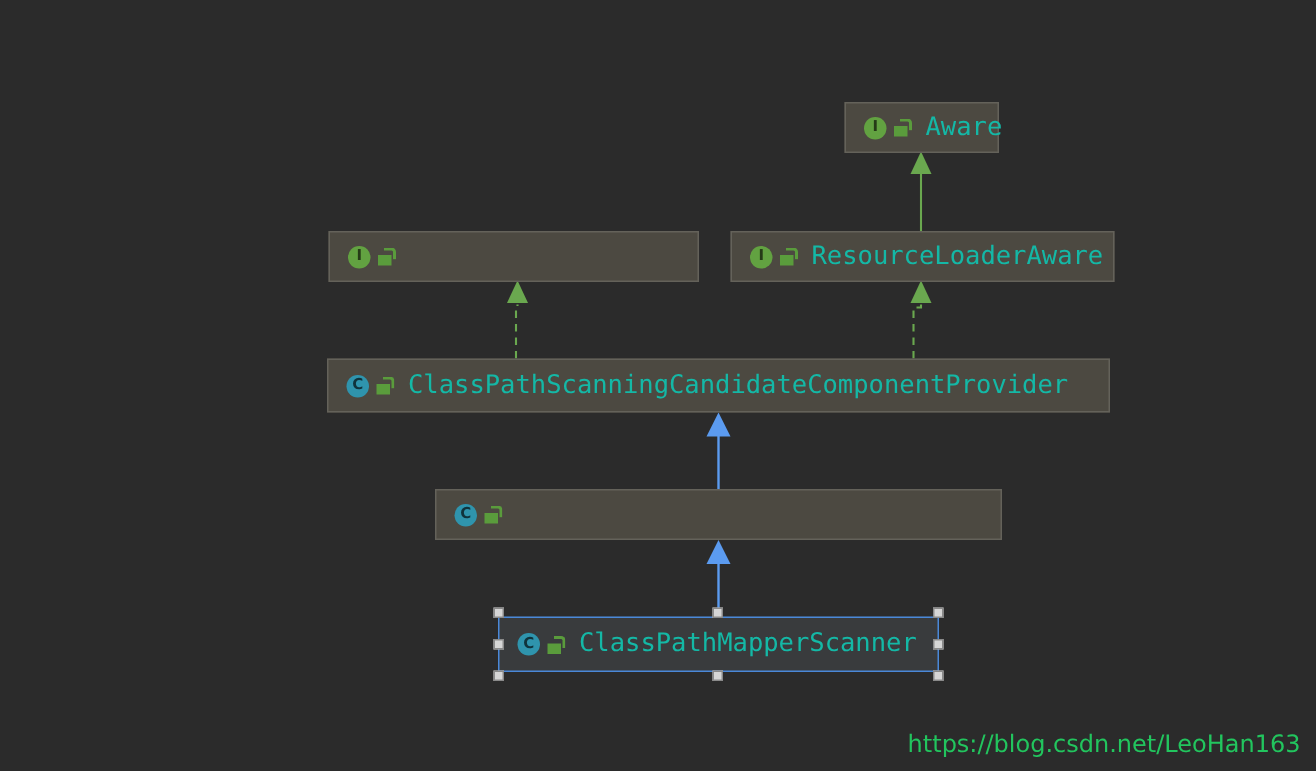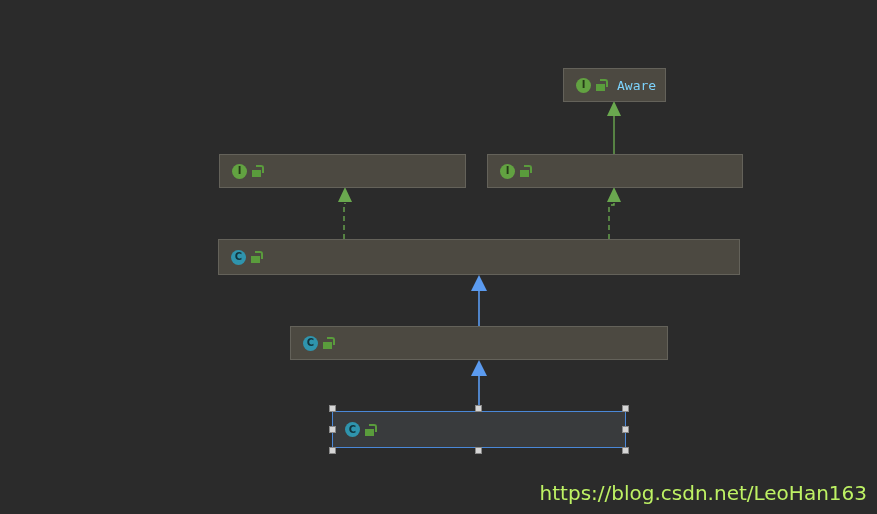--- a/index.html
+++ b/index.html
@@ -38,22 +38,22 @@
     height: 34px;
     padding: 0 12px;
     white-space: nowrap;
   }
   .node.selected {
     background: #393b3d;
     border: 1px solid #4a88d8;
   }
   .node-label {
     font-family: "DejaVu Sans Mono", "Liberation Mono", monospace;
-    font-size: 13px;
-    color: #7dd3fc;
+    font-size: 17px;
+    color: #14b8a6;
     letter-spacing: 0px;
     line-height: 1;
   }
   
   .icon-wrap {
     display: flex;
     align-items: center;
     margin-right: 10px;
     flex: 0 0 auto;
   }
@@ -105,22 +105,22 @@
     width: 7px;
     height: 7px;
     background: #d6d6d6;
     border: 1px solid #8a8a8a;
     box-sizing: border-box;
   }
 
   .watermark {
     position: absolute;
     font-family: "DejaVu Sans", "Liberation Sans", sans-serif;
-    font-size: 20px;
-    color: #bef264;
+    font-size: 16px;
+    color: #22c55e;
     right: 10px;
     bottom: 9px;
     white-space: nowrap;
   }
 </style>
 </head>
 <body>
 
 <div id="canvas">
 
@@ -174,50 +174,53 @@
   </div>
 
   <div class="node" style="left:487px; top:154px; width:256px; height:34px;">
     <span class="icon-wrap">
       <span class="type-icon iface">I</span>
       <span class="lock-icon">
         <span class="shackle"></span>
           <span class="body"></span>
       </span>
     </span>
+    <span class="node-label">ResourceLoaderAware</span>
   </div>
 
   <div class="node" style="left:218px; top:239px; width:522px; height:36px;">
     <span class="icon-wrap">
       <span class="type-icon klass">C</span>
       <span class="lock-icon">
         <span class="shackle"></span>
           <span class="body"></span>
       </span>
     </span>
+    <span class="node-label">ClassPathScanningCandidateComponentProvider</span>
   </div>
 
   <div class="node" style="left:290px; top:326px; width:378px; height:34px;">
     <span class="icon-wrap">
       <span class="type-icon klass">C</span>
       <span class="lock-icon">
         <span class="shackle"></span>
           <span class="body"></span>
       </span>
     </span>
   </div>
 
   <div class="node selected" style="left:332px; top:411px; width:294px; height:37px;">
     <span class="icon-wrap">
       <span class="type-icon klass">C</span>
       <span class="lock-icon">
         <span class="shackle"></span>
           <span class="body"></span>
       </span>
     </span>
+    <span class="node-label">ClassPathMapperScanner</span>
   </div>
 
   <div class="handle" style="left:329px; top:405px;"></div>
   <div class="handle" style="left:475px; top:405px;"></div>
   <div class="handle" style="left:622px; top:405px;"></div>
   <div class="handle" style="left:329px; top:426px;"></div>
   <div class="handle" style="left:622px; top:426px;"></div>
   <div class="handle" style="left:329px; top:447px;"></div>
   <div class="handle" style="left:475px; top:447px;"></div>
   <div class="handle" style="left:622px; top:447px;"></div>

